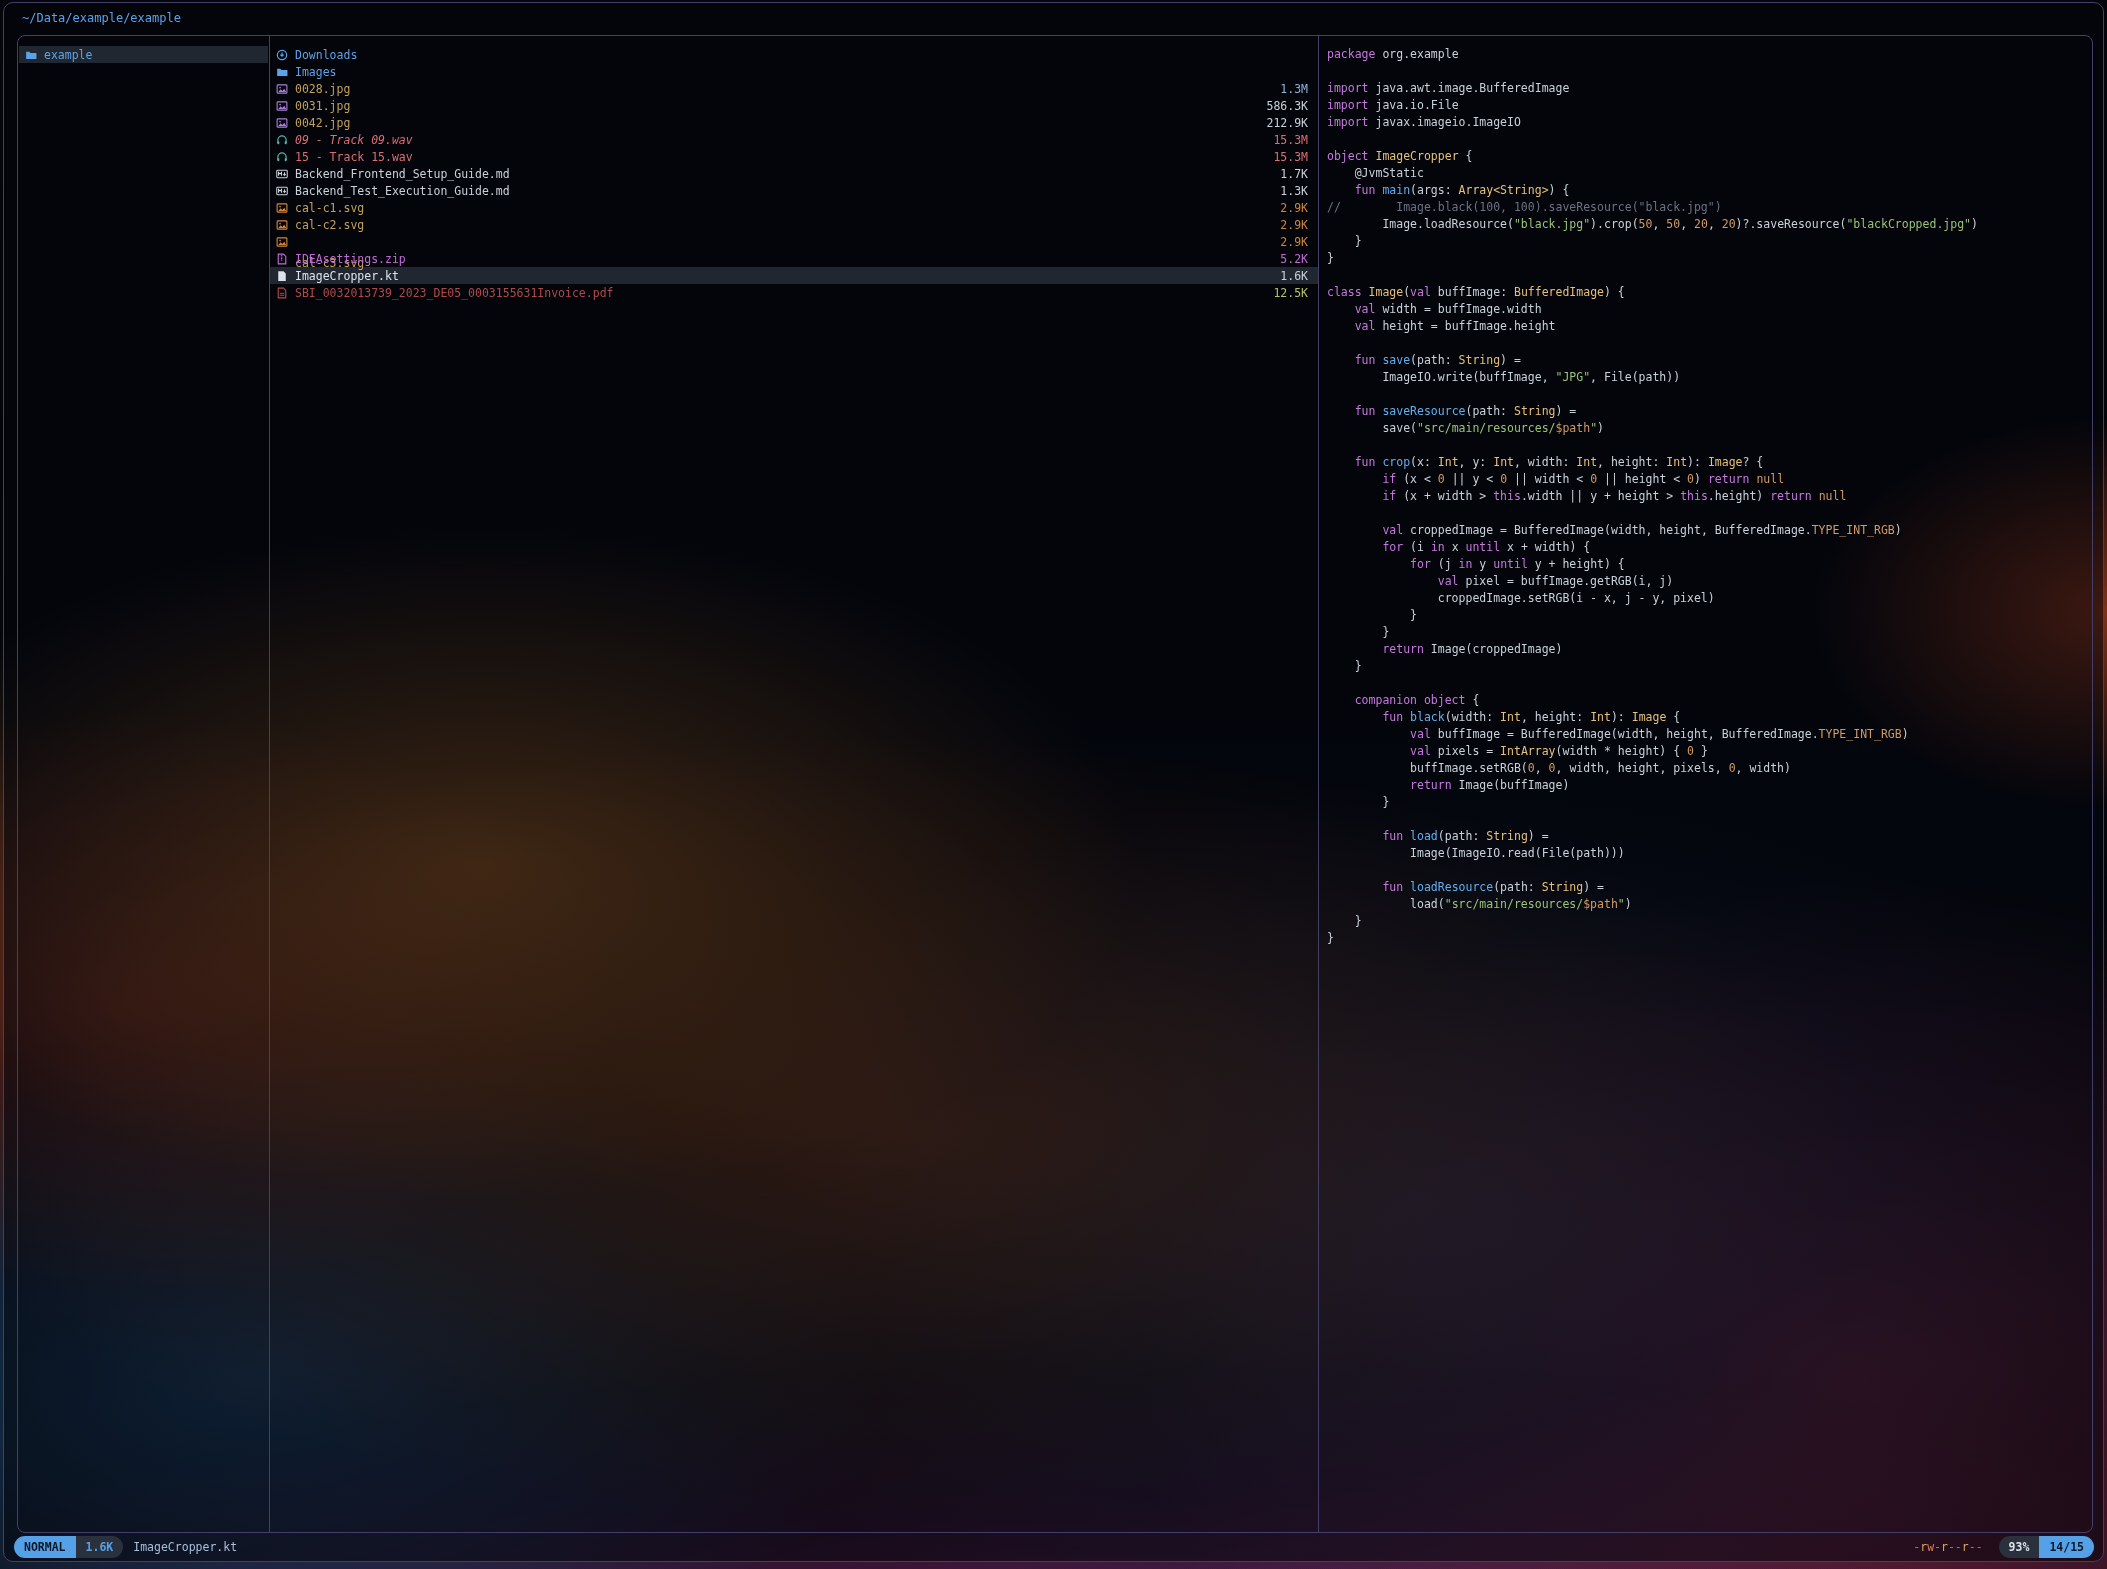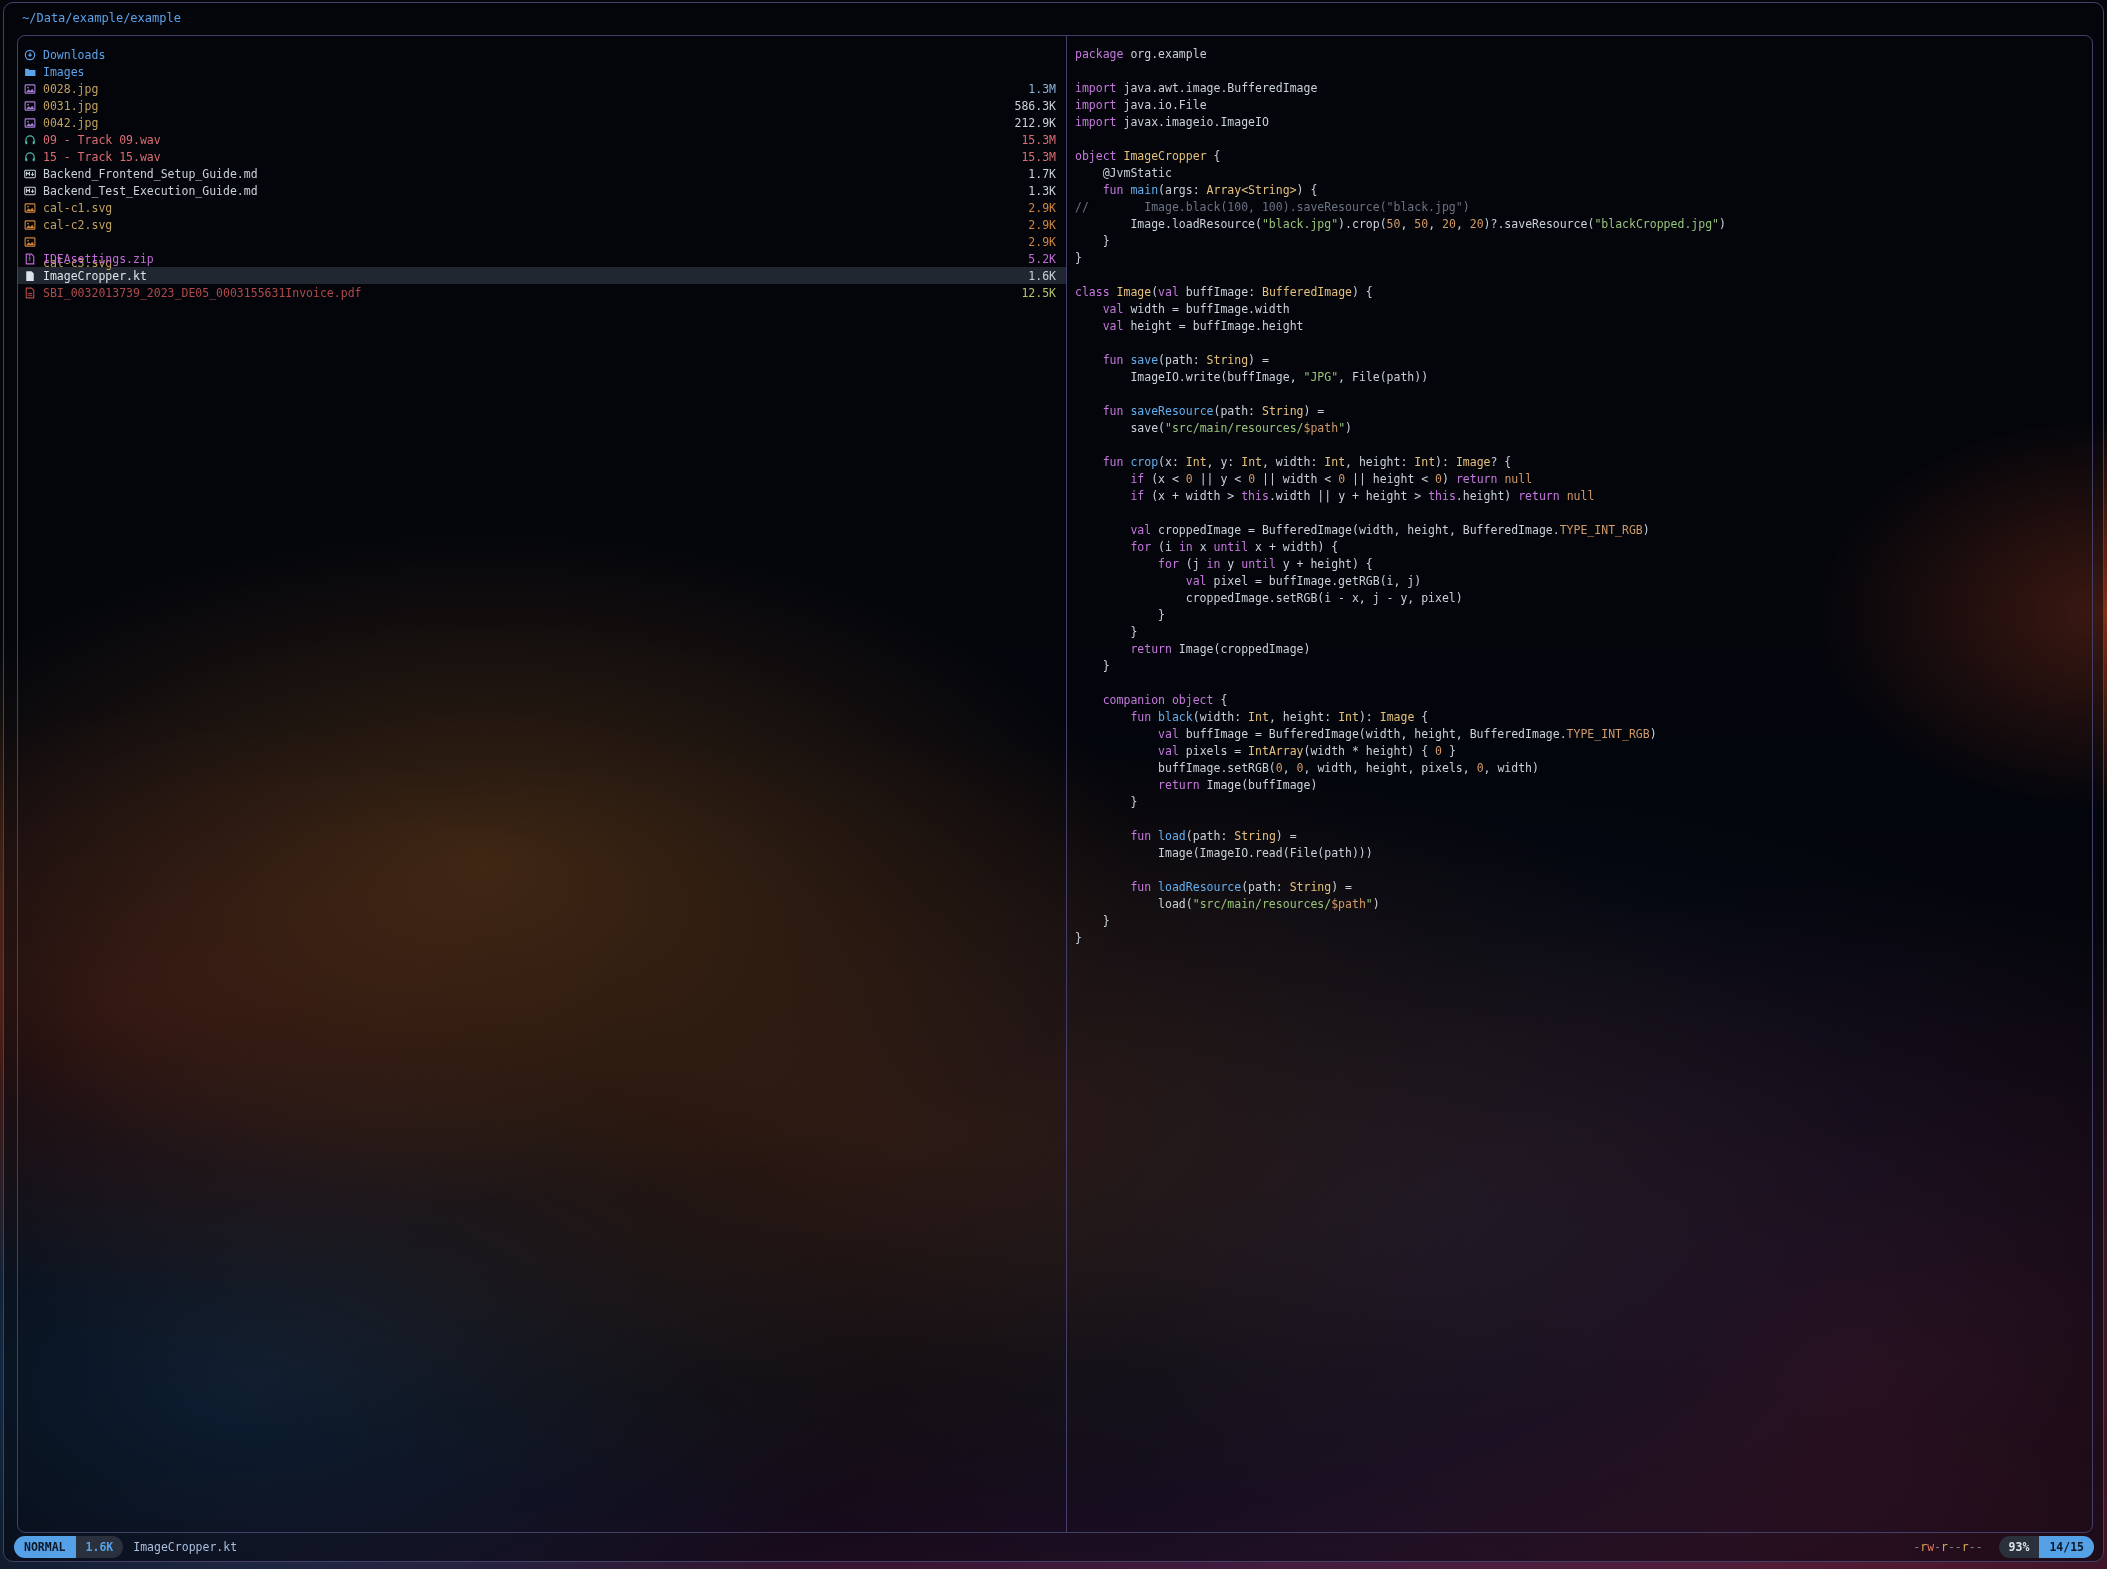--- a/index.html
+++ b/index.html
@@ -66,20 +66,29 @@
 <body>
 
 <div class="wallpaper"></div>
 
 <div class="terminal">
 
   <div class="titlebar">~/Data/example/example</div>
 
   <div class="panes">
 
+    <div class="pane pane-parent">
+
+    <div class="row selected">
+          <span class="icon" style="color: rgb(92, 162, 232);"><svg viewBox="0 0 16 16" width="12" height="12">
+              <path d="M1.5 3.5h4.2l1.6 1.8h7.2a.8.8 0 0 1 .8.8v6.4a.8.8 0 0 1-.8.8H1.5z" fill="currentColor"></path>
+            </svg></span>
+          <span class="name" style="color: rgb(92, 162, 232);">example</span>
+        </div>
+      </div>
 
     <div class="pane pane-current">
 
     <div class="row">
           <span class="icon" style="color: rgb(92, 162, 232);"><svg viewBox="0 0 16 16" width="12" height="12">
               <circle cx="8" cy="8" r="6.2" fill="none" stroke="currentColor" stroke-width="1.6"></circle>
               <path d="M8 4.5v5M5.8 7.5L8 9.7l2.2-2.2" fill="none" stroke="currentColor" stroke-width="1.6"></path>
             </svg></span>
           <span class="name" style="color: rgb(92, 162, 232);">Downloads</span>
           <span class="size" style="color: rgb(201, 209, 217);"></span>
@@ -117,21 +126,21 @@
             </svg></span>
           <span class="name" style="color: rgb(194, 161, 92);">0042.jpg</span>
           <span class="size" style="color: rgb(201, 209, 217); text-align: center;">212.9K</span>
         </div>
         <div class="row">
           <span class="icon" style="color: rgb(79, 184, 168);"><svg viewBox="0 0 16 16" width="12" height="12">
               <path d="M2.5 12V8a5.5 5.5 0 0 1 11 0v4" fill="none" stroke="currentColor" stroke-width="1.6"></path>
               <rect x="1.8" y="9.6" width="2.6" height="4" rx="1" fill="currentColor"></rect>
               <rect x="11.6" y="9.6" width="2.6" height="4" rx="1" fill="currentColor"></rect>
             </svg></span>
-          <span class="name" style="color: rgb(219, 110, 116);">09 - Track 09.wav</span>
+          <span class="name" style="color: rgb(219, 110, 116); font-style: italic;">09 - Track 09.wav</span>
           <span class="size" style="color: rgb(219, 110, 116);">15.3M</span>
         </div>
         <div class="row">
           <span class="icon" style="color: rgb(79, 184, 168);"><svg viewBox="0 0 16 16" width="12" height="12">
               <path d="M2.5 12V8a5.5 5.5 0 0 1 11 0v4" fill="none" stroke="currentColor" stroke-width="1.6"></path>
               <rect x="1.8" y="9.6" width="2.6" height="4" rx="1" fill="currentColor"></rect>
               <rect x="11.6" y="9.6" width="2.6" height="4" rx="1" fill="currentColor"></rect>
             </svg></span>
           <span class="name" style="color: rgb(219, 110, 116);">15 - Track 15.wav</span>
           <span class="size" style="color: rgb(219, 110, 116);">15.3M</span>

